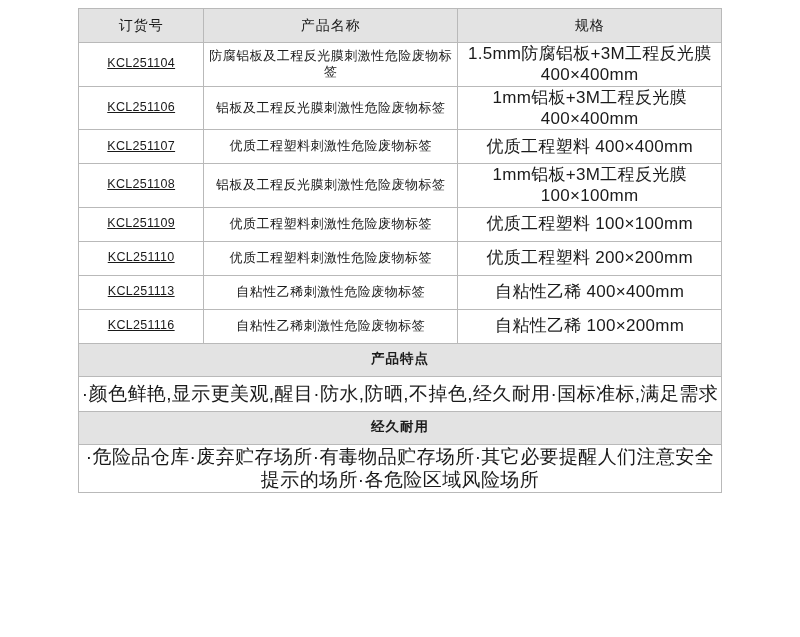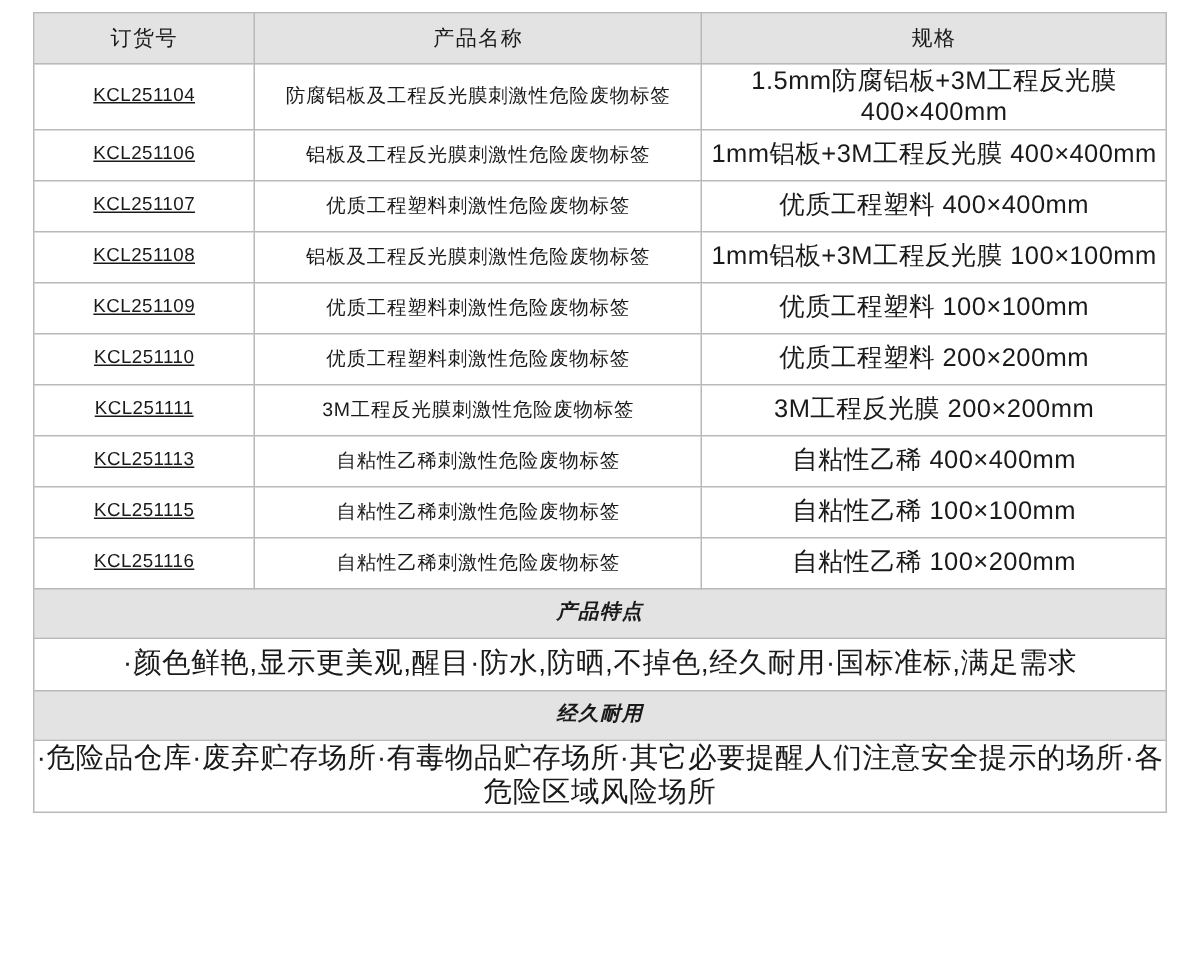--- a/index.html
+++ b/index.html
@@ -7,21 +7,21 @@
     padding: 0;
     background: #ffffff;
   }
   body {
     width: 800px;
     height: 637px;
     font-family: "Liberation Sans", "DejaVu Sans", sans-serif;
     color: #1a1a1a;
   }
   .sheet {
-    width: 756px;
+    width: 644px;
     margin: 8px auto 4px auto;
     box-sizing: border-box;
   }
   table.product-table {
     width: 100%;
     border-collapse: collapse;
     table-layout: fixed;
   }
   table.product-table th,
   table.product-table td {
@@ -56,21 +56,20 @@
   td.spec {
     font-size: 17px;
     letter-spacing: 0.3px;
   }
   tr.section-head td {
     background: #e3e3e3;
     font-weight: bold;
     font-size: 13.5px;
     height: 32px;
     letter-spacing: 1px;
-    font-style: italic;
   }
   tr.section-body td {
     font-size: 19px;
     height: 34px;
     letter-spacing: 0.4px;
   }
 </style>
 </head>
 <body>
 
@@ -113,33 +112,23 @@
         <td class="code">KCL251109</td>
         <td class="name">优质工程塑料刺激性危险废物标签</td>
         <td class="spec">优质工程塑料  100×100mm</td>
       </tr>
       <tr>
         <td class="code">KCL251110</td>
         <td class="name">优质工程塑料刺激性危险废物标签</td>
         <td class="spec">优质工程塑料  200×200mm</td>
       </tr>
       <tr>
-        <td class="code">KCL251111</td>
-        <td class="name">3M工程反光膜刺激性危险废物标签</td>
-        <td class="spec">3M工程反光膜  200×200mm</td>
-      </tr>
-      <tr>
         <td class="code">KCL251113</td>
         <td class="name">自粘性乙稀刺激性危险废物标签</td>
         <td class="spec">自粘性乙稀  400×400mm</td>
-      </tr>
-      <tr>
-        <td class="code">KCL251115</td>
-        <td class="name">自粘性乙稀刺激性危险废物标签</td>
-        <td class="spec">自粘性乙稀  100×100mm</td>
       </tr>
       <tr>
         <td class="code">KCL251116</td>
         <td class="name">自粘性乙稀刺激性危险废物标签</td>
         <td class="spec">自粘性乙稀  100×200mm</td>
       </tr>
 
       <tr class="section-head">
         <td colspan="3">产品特点</td>
       </tr>

